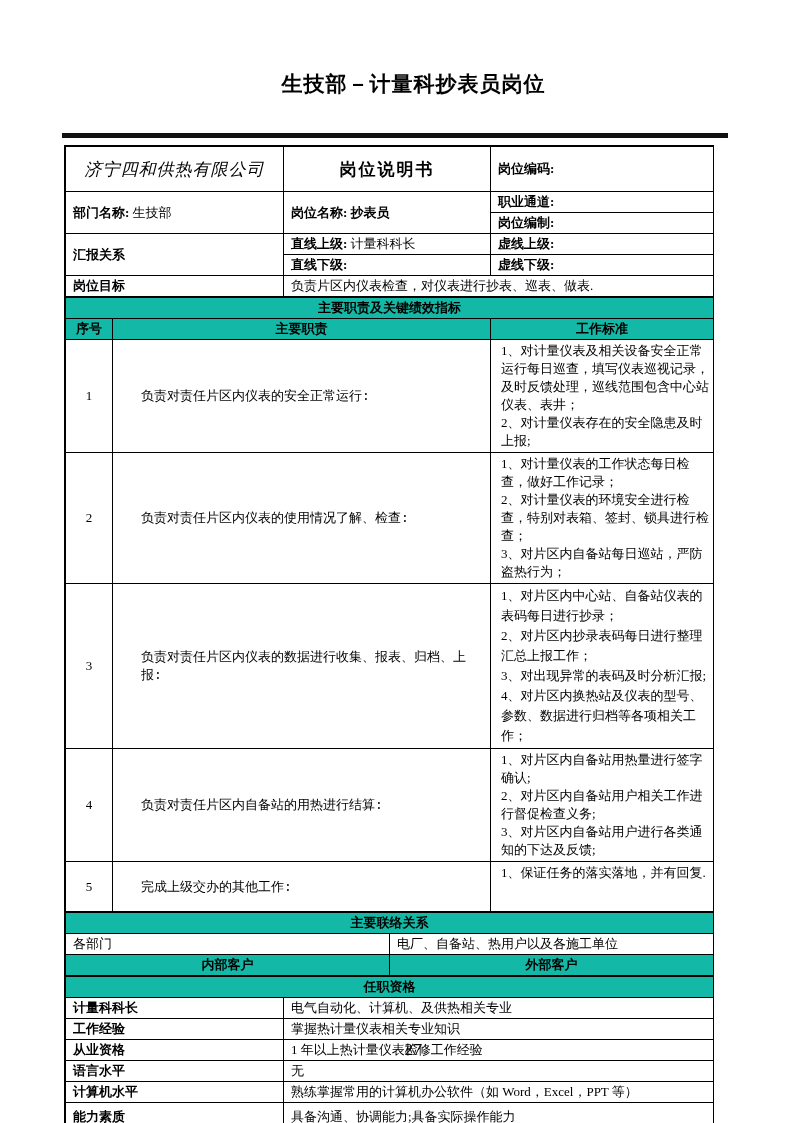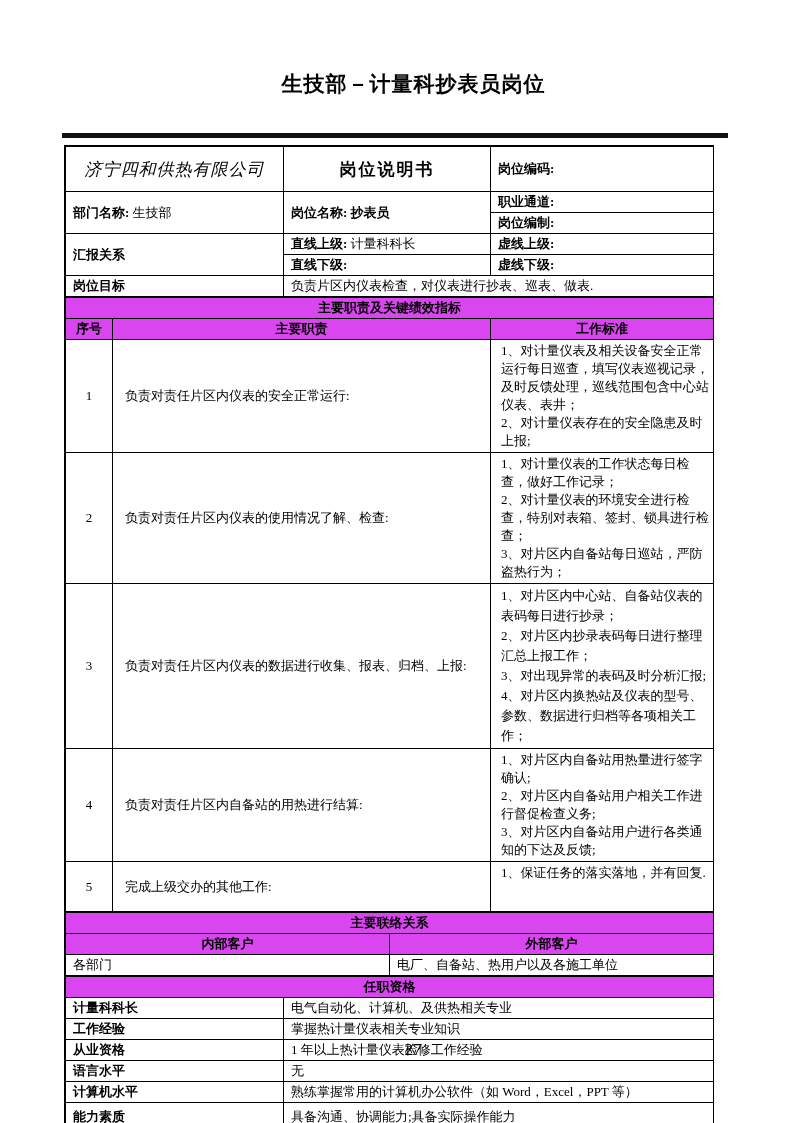--- a/index.html
+++ b/index.html
@@ -28,35 +28,35 @@
     border: 1px solid #000;
   }
   table { border-collapse: collapse; table-layout: fixed; width: 648px; border-radius: 23px; }
   td {
     border: 1px solid #000;
     font-size: 13px;
     vertical-align: middle;
     padding: 1px 4px;
     overflow: hidden;
   }
-  .gray { background: #d946ef; font-weight: bold; text-align: center; }
+  .gray { background: #14b8a6; font-weight: bold; text-align: center; }
   .center { text-align: center; }
   .lbl { font-weight: bold; }
   .val { font-weight: normal; }
   .pad-l { padding-left: 7px; }
   .company {
     font-style: italic; font-size: 17px; text-align: center;
     letter-spacing: 1px;
   }
   .spec-title {
     font-weight: bold; font-size: 17px; text-align: center;
     letter-spacing: 2px;
     font-family: "Liberation Sans", "DejaVu Sans", sans-serif;
   }
-  .duty-text { padding-left: 12px; }
+  .duty-text { padding-left: 28px; font-family: Liberation Mono, monospace; }
   .standard {
     vertical-align: top;
     white-space: pre-line;
     line-height: 18px;
     padding: 2px 3px 2px 10px;
   }
   .standard.tight { line-height: 20px; }
   .footer-num {
     position: absolute; top: 1040px; left: 16px; width: 100%;
     text-align: center; font-size: 17px;
@@ -184,26 +184,26 @@
     <table>
       <colgroup>
           <col style="width:324px">
           <col style="width:324px">
         </colgroup>
       <tbody>
           <tr style="height:19px">
         <td colspan="2" class="gray">主要联络关系</td>
       </tr>
       <tr style="height:20px">
+        <td class="pad-l">各部门</td>
+        <td class="pad-l">电厂、自备站、热用户以及各施工单位</td>
+      </tr>
+      <tr style="height:20px">
         <td class="gray">内部客户</td>
         <td class="gray">外部客户</td>
-      </tr>
-      <tr style="height:20px">
-        <td class="pad-l">各部门</td>
-        <td class="pad-l">电厂、自备站、热用户以及各施工单位</td>
       </tr>
     </tbody>
       </table>
 
     <table>
       <colgroup>
           <col style="width:218px">
           <col style="width:430px">
         </colgroup>
       <tbody>

